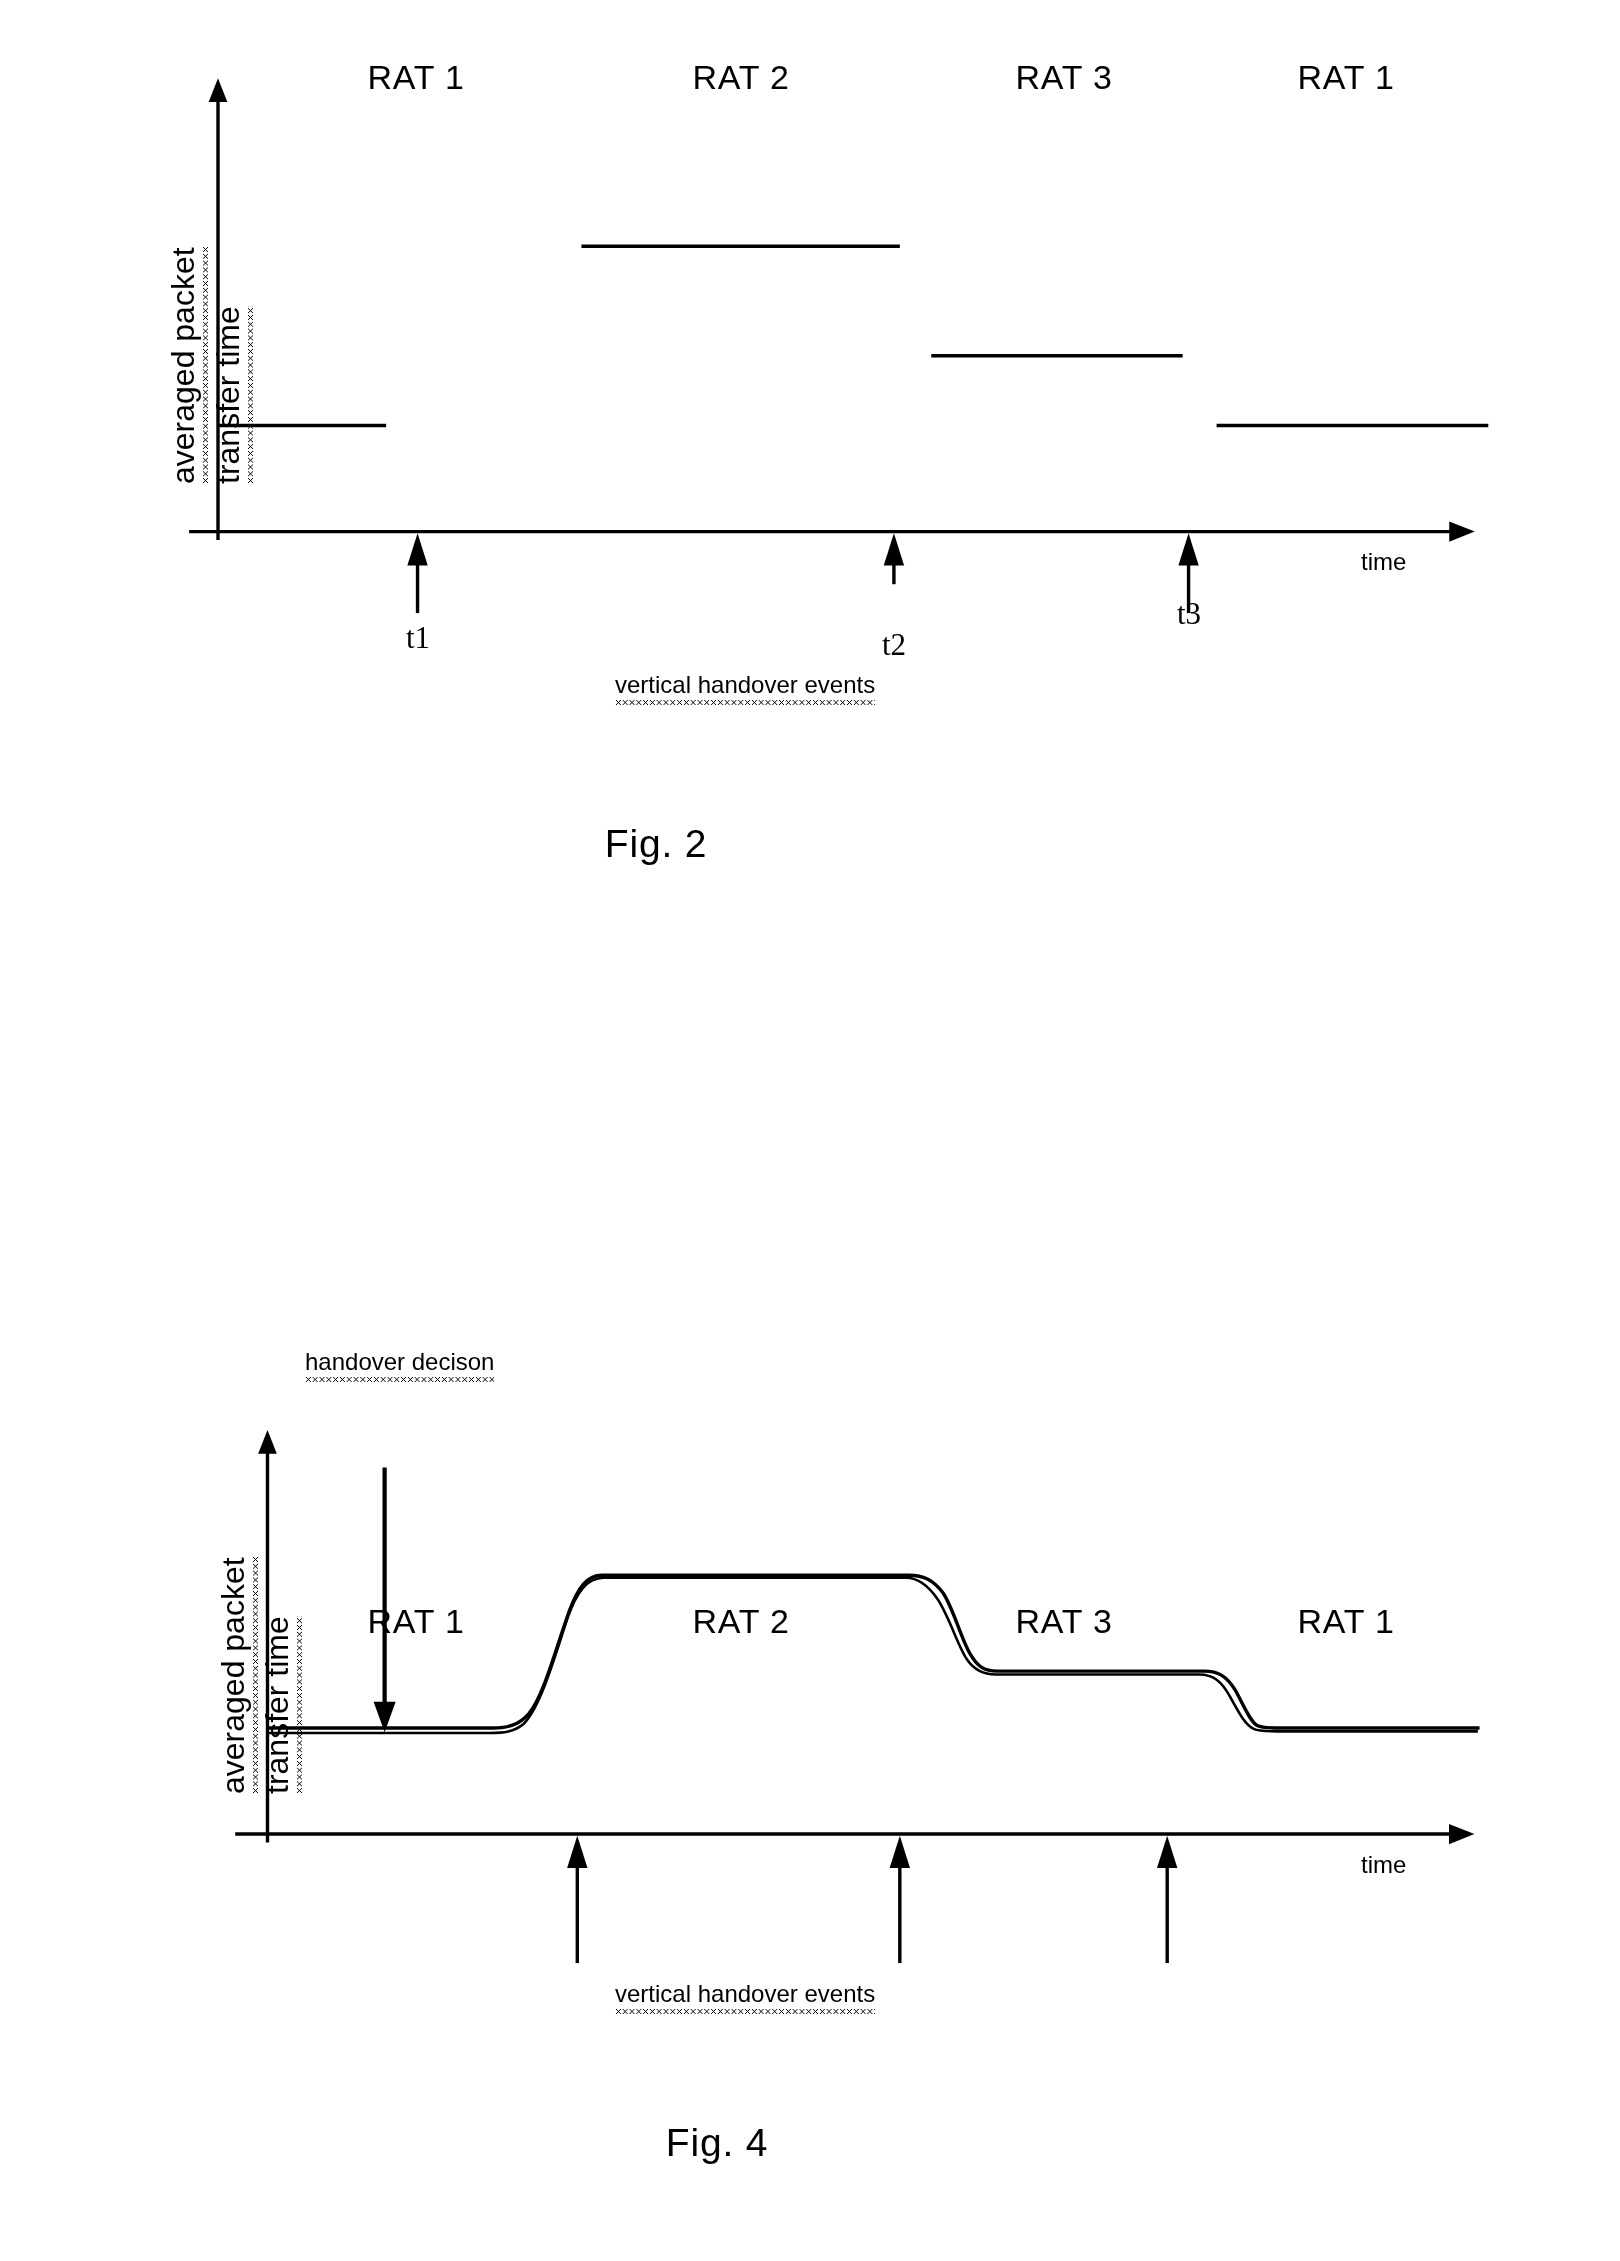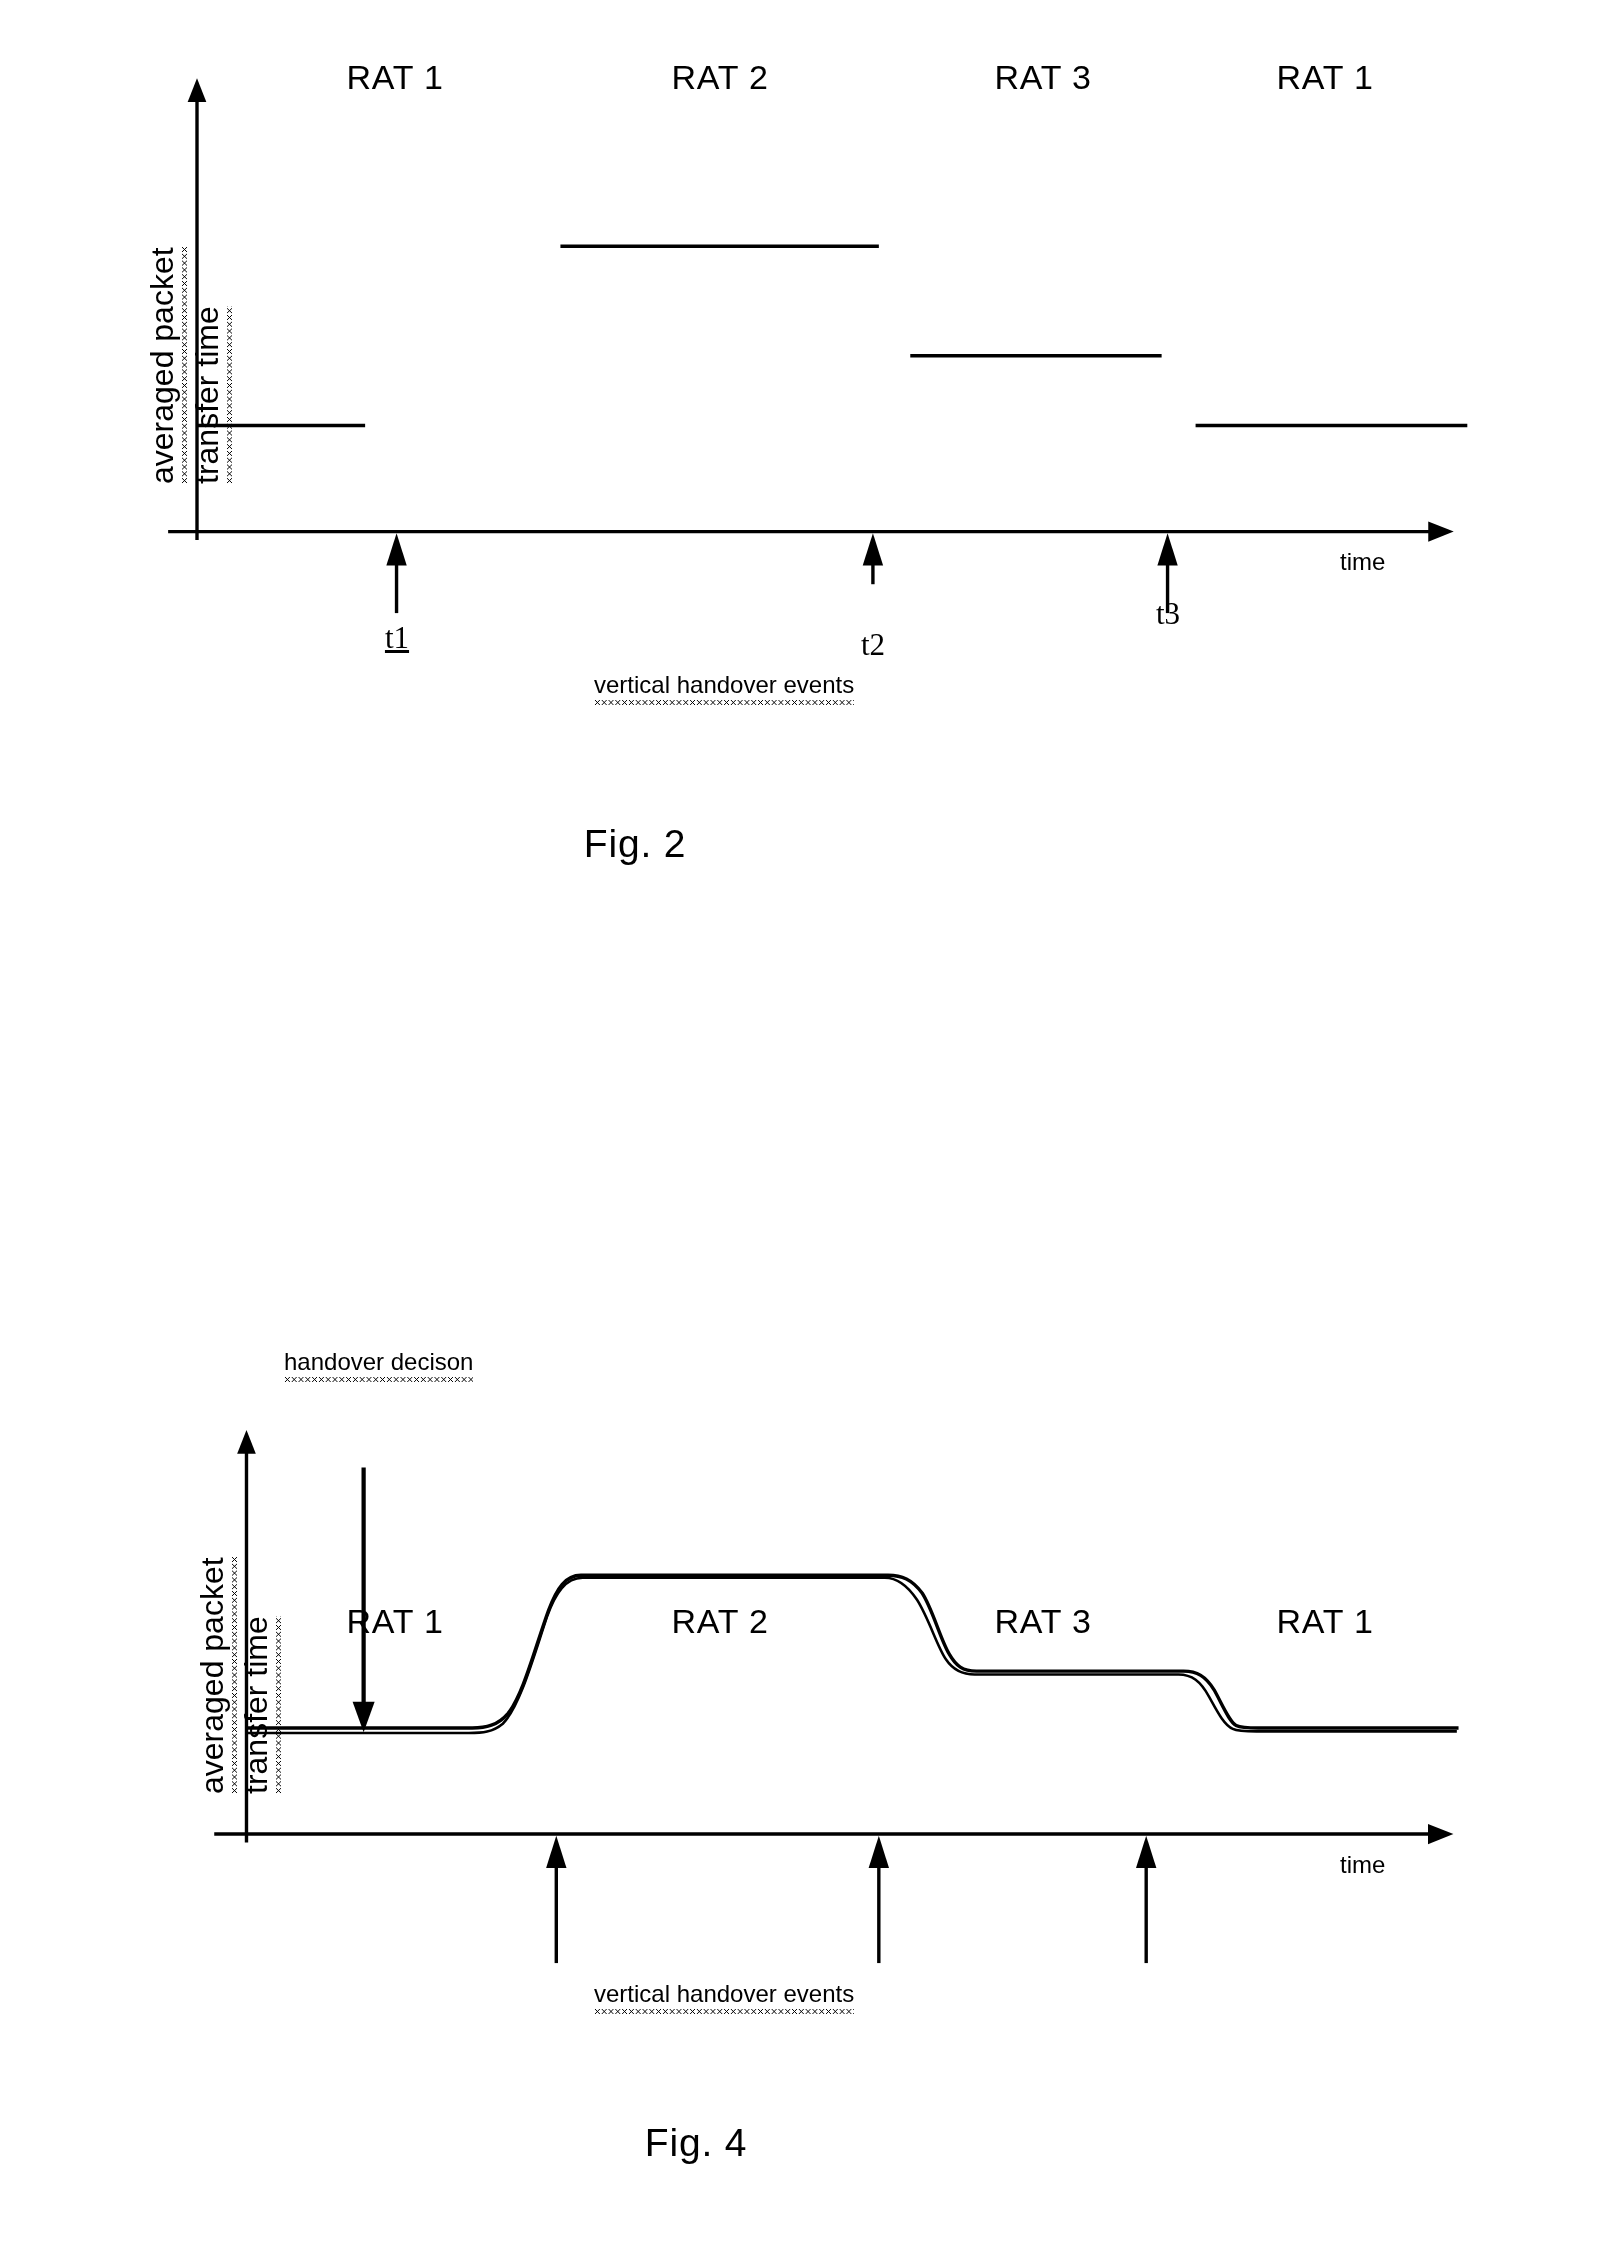--- a/index.html
+++ b/index.html
@@ -13,20 +13,21 @@
     height: 2261px;
     position: relative;
     font-family: "Liberation Sans", sans-serif;
     color: #000000;
     overflow: hidden;
   }
   .page {
     position: absolute;
     inset: 0;
     background: #ffffff;
+    margin-left: 21px;
   }
   .figure {
     position: absolute;
     left: 0;
     width: 1621px;
   }
   #figure-2 { top: 0px;    height: 1019px; }
   #figure-4 { top: 1189px; height: 1072px; }
 
   .fig-svg {
@@ -146,21 +147,21 @@
     <div class="rat-label" style="left:1043px; top:58px;">RAT 3</div>
     <div class="rat-label" style="left:1325px; top:58px;">RAT 1</div>
 
     <div class="ylabel" style="left:144px; top:484px;">
       <span class="squiggle">averaged packet</span>
     </div>
     <div class="ylabel" style="left:189px; top:484px;">
       <span class="squiggle">transfer time</span>
     </div>
 
-    <div class="tick-label" style="left:397px; top:620px;text-decoration:underline;">t1</div>
+    <div class="tick-label" style="left:397px; top:620px;">t1</div>
     <div class="tick-label" style="left:873px; top:627px;">t2</div>
     <div class="tick-label" style="left:1168px; top:596px;">t3</div>
 
     <div class="axis-label" style="left:1340px; top:548px;">time</div>
 
     <div class="axis-label" style="left:594px; top:671px;">
       <span class="squiggle">vertical handover events</span>
     </div>
 
     <div class="caption" style="left:635px; top:822px;">Fig. 2</div>

